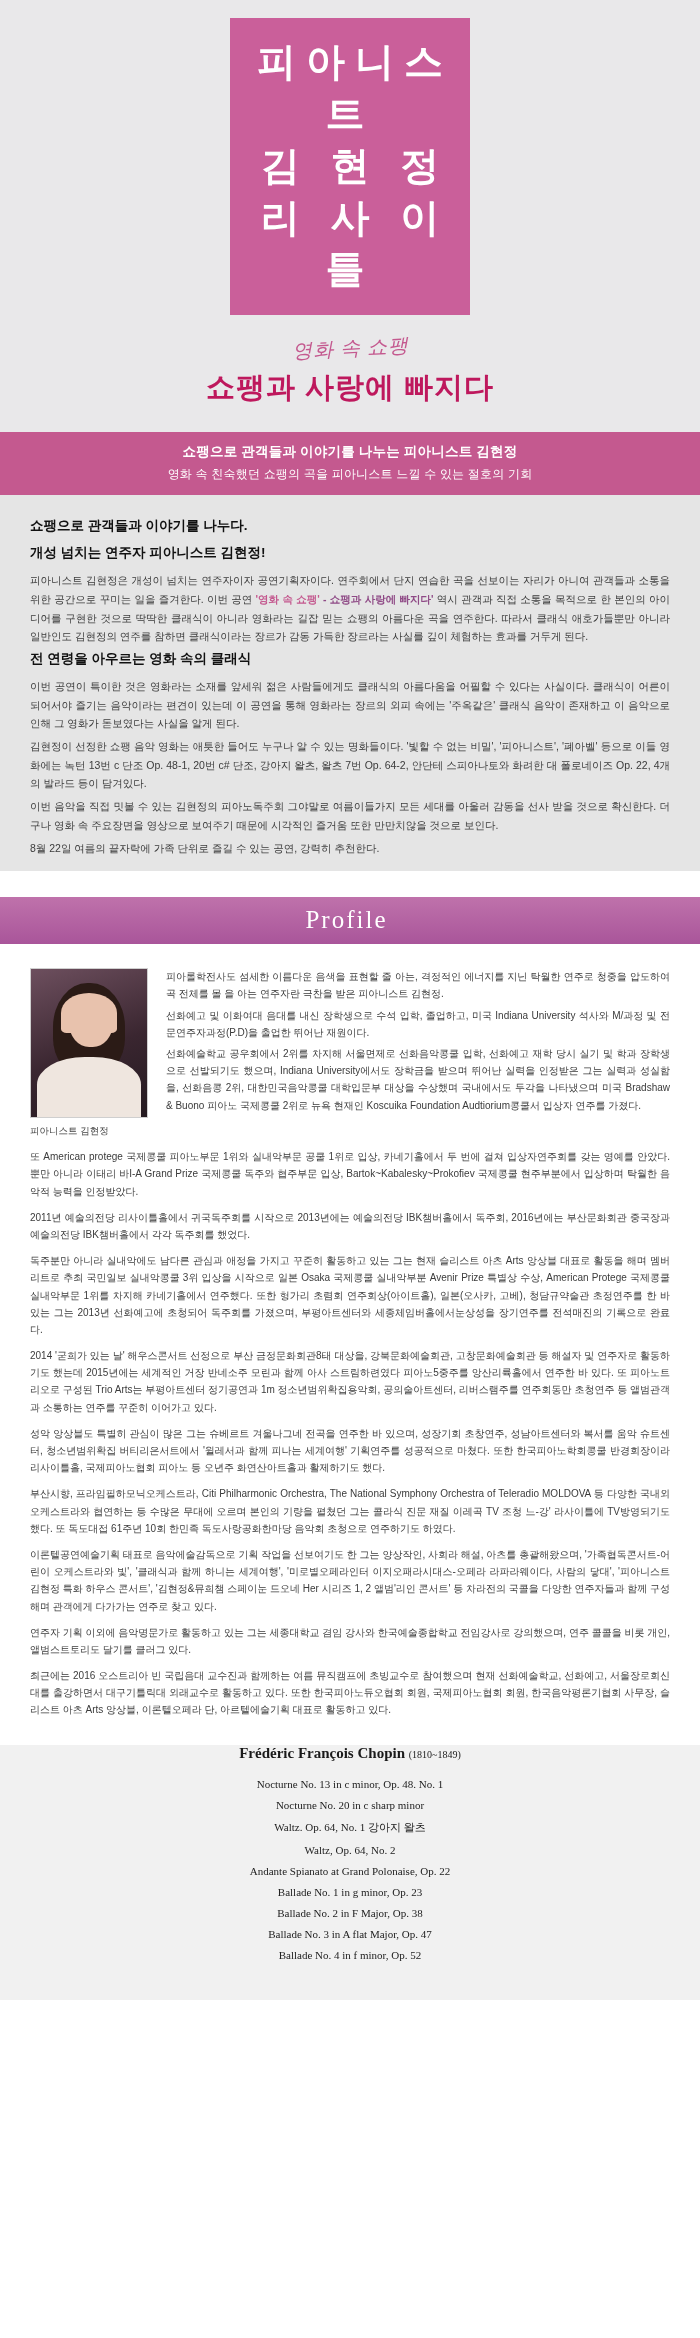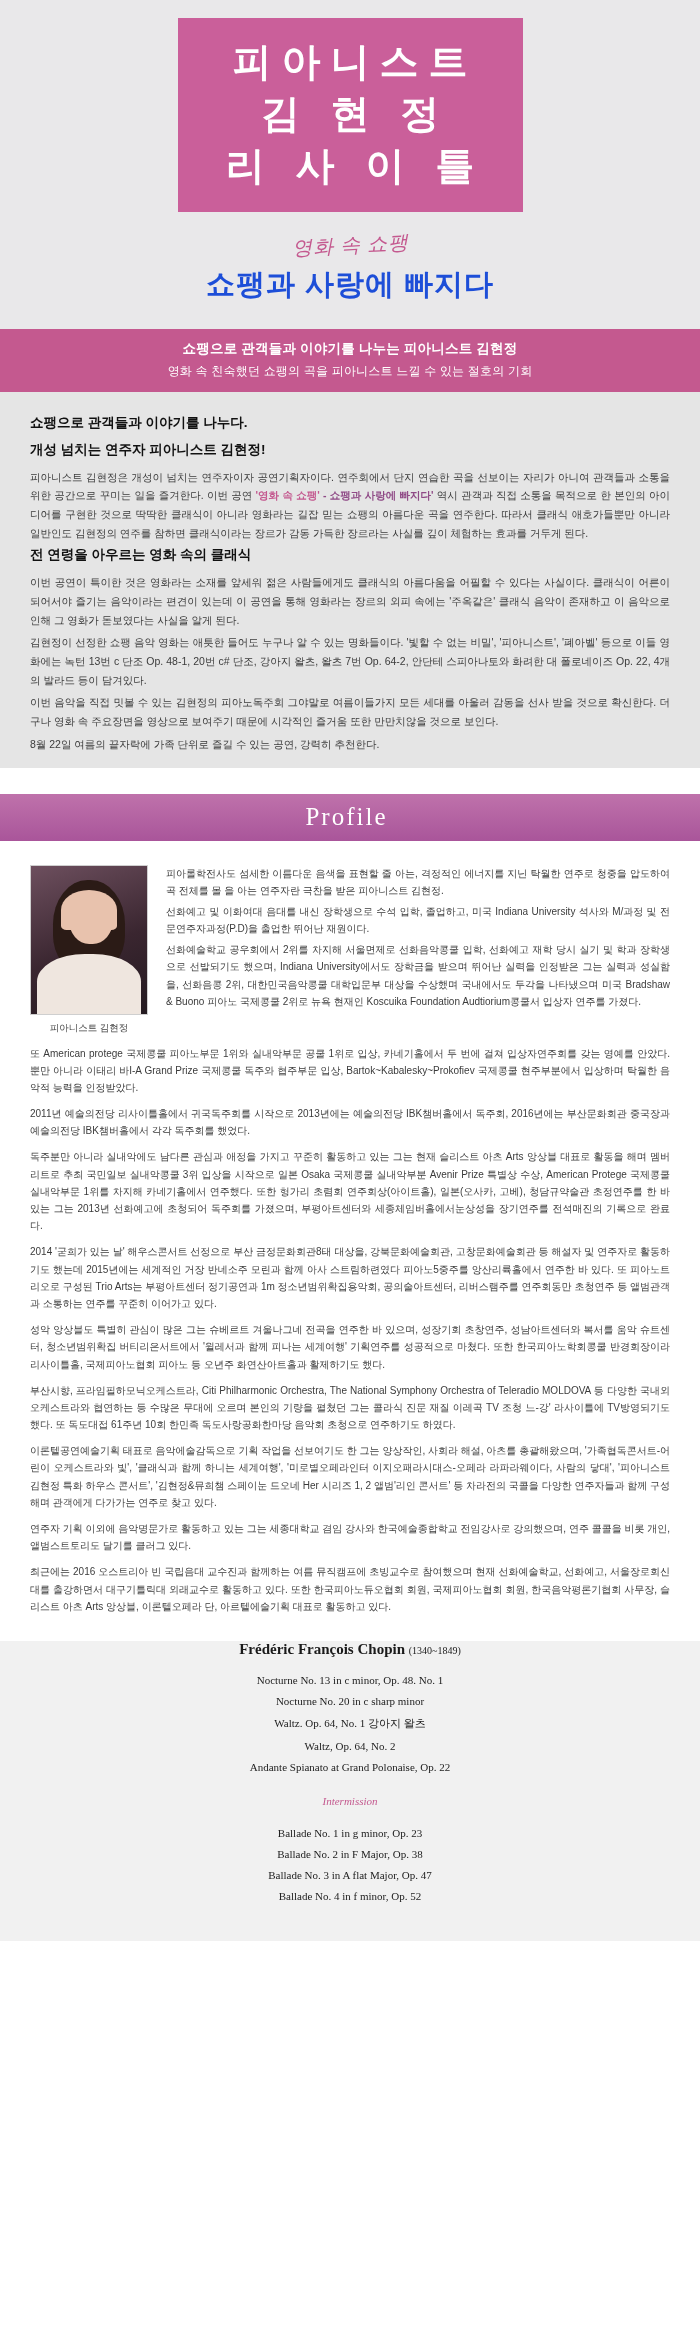--- a/index.html
+++ b/index.html
@@ -12,21 +12,21 @@
   }
   .page { width: 700px; position: relative; }
 
   
   .hero {
     background: #e9e8ea;
     padding: 18px 0 0 0;
     position: relative;
   }
   .hero-band {
-    width: 345px;
+    width: 240px;
     margin: 0 auto;
     background: #ca5f9a;
     padding: 18px 0 20px 0;
     text-align: center;
   }
   .hero-band .line {
     color: #ffffff;
     font-size: 39px;
     letter-spacing: 10px;
     line-height: 1.33;
@@ -42,21 +42,21 @@
     color: #c4598f;
     font-size: 20px;
     font-style: italic;
     font-family: "Liberation Serif", serif;
     letter-spacing: 1px;
     transform: rotate(-3deg);
     display: inline-block;
     margin-bottom: 4px;
   }
   .hero-sub .title2 {
-    color: #1d4ed8;
+    color: #be185d;
     font-size: 29px;
     font-weight: bold;
     letter-spacing: 1px;
     margin-top: 2px;
   }
   .hero-ribbon {
     background: #c4598f;
     color: #fff;
     text-align: center;
     padding: 11px 0 12px 0;
@@ -97,21 +97,21 @@
     font-size: 25px;
     letter-spacing: 2px;
     padding: 9px 7px 10px 0;
     margin: 26px 0 0 0;
   }
   .profile-wrap {
     display: flex;
     padding: 24px 30px 6px 30px;
     gap: 18px;
   }
-  .photo-col { width: 118px; flex: 0 0 118px; text-align: center; }
+  .photo-col { width: 118px; flex: 0 0 118px; text-align: left; }
   .photo {
     width: 118px; height: 150px;
     border: 1px solid #cfcfcf;
     background: linear-gradient(160deg,#6d4f5e 0%, #3a2630 55%, #241a20 100%);
     position: relative;
     overflow: hidden;
   }
   .photo .face {
     position: absolute; left: 50%; top: 26px;
     width: 44px; height: 52px; margin-left: -20px;
@@ -247,27 +247,26 @@
     <p class="para">성악 앙상블도 특별히 관심이 많은 그는 슈베르트 겨울나그네 전곡을 연주한 바 있으며, 성장기회 초창연주, 성남아트센터와 복서를 움악 슈트센터, 청소년범위확집 버티리은서트에서 '윌레서과 함께 피나는 세계여행' 기획연주를 성공적으로 마쳤다. 또한 한국피아노학회콩쿨 반경회장이라 리사이틀홀, 국제피아노협회 피아노 등 오년주 화연산아트홀과 활제하기도 했다.</p>
     <p class="para">부산시향, 프라임필하모닉오케스트라, Citi Philharmonic Orchestra, The National Symphony Orchestra of Teleradio MOLDOVA 등 다양한 국내외 오케스트라와 협연하는 등 수많은 무대에 오르며 본인의 기량을 펼쳤던 그는 콜라식 진문 재질 이레곡 TV 조청 느-강' 라사이틀에 TV방영되기도 했다. 또 독도대접 61주년 10회 한민족 독도사랑공화한마당 음악회 초청으로 연주하기도 하였다.</p>
     <p class="para">이론텔공연예술기획 태표로 음악에술감독으로 기획 작업을 선보여기도 한 그는 양상작인, 사회라 해설, 아츠를 총괄해왔으며, '가족협독콘서트-어린이 오케스트라와 빛', '클래식과 함께 하니는 세계여행', '미로별오페라인터 이지오패라시대스-오페라 라파라웨이다, 사람의 닿대', '피아니스트 김현정 특화 하우스 콘서트', '김현정&amp;뮤희챔 스페이눈 드오네 Her 시리즈 1, 2 앨범'리인 콘서트' 등 차라전의 국콜을 다양한 연주자들과 함께 구성해며 관객에게 다가가는 연주로 찾고 있다.</p>
     <p class="para">연주자 기획 이외에 음악명문가로 활동하고 있는 그는 세종대학교 겸임 강사와 한국예술종합학교 전임강사로 강의했으며, 연주 콜콜을 비롯 개인, 앨범스트토리도 달기를 클러그 있다.</p>
     <p class="para">최근에는 2016 오스트리아 빈 국립음대 교수진과 함께하는 여름 뮤직캠프에 초빙교수로 참여했으며 현재 선화예술학교, 선화예고, 서울장로회신대를 출강하면서 대구기틀릭대 외래교수로 활동하고 있다. 또한 한국피아노듀오협회 회원, 국제피아노협회 회원, 한국음악평론기협회 사무장, 슬리스트 아츠 Arts 앙상블, 이론텔오페라 단, 아르텔에술기획 대표로 활동하고 있다.</p>
   </div>
 
   <div class="prog-wrap">
     <div class="composer">
       <span>Frédéric François Chopin</span>
-      <span class="years">(1340~1849)</span>
+      <span class="years">(1810~1849)</span>
     </div>
     <div class="piece">Nocturne No. 13 in c minor, Op. 48. No. 1</div>
     <div class="piece">Nocturne No. 20 in c sharp minor</div>
     <div class="piece">Waltz. Op. 64, No. 1 강아지 왈츠</div>
     <div class="piece">Waltz, Op. 64, No. 2</div>
     <div class="piece">Andante Spianato at Grand Polonaise, Op. 22</div>
-    <div class="intermission">Intermission</div>
     <div class="piece">Ballade No. 1 in g minor, Op. 23</div>
     <div class="piece">Ballade No. 2 in F Major, Op. 38</div>
     <div class="piece">Ballade No. 3 in A flat Major, Op. 47</div>
     <div class="piece">Ballade No. 4 in f minor, Op. 52</div>
   </div>
 
 </div>
 
 </body></html>

